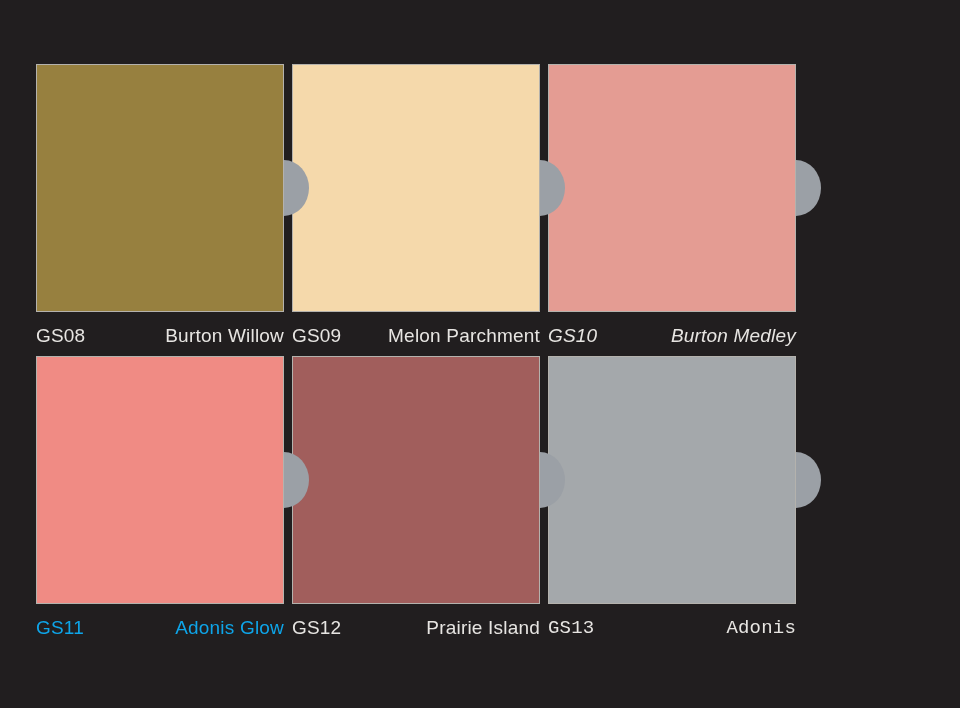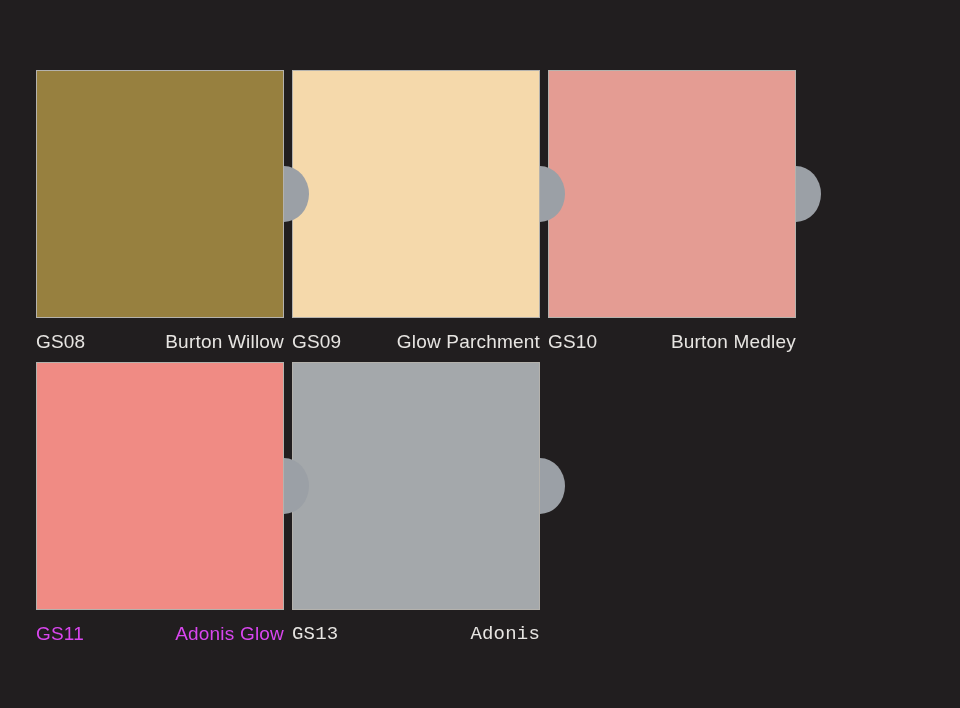--- a/index.html
+++ b/index.html
@@ -13,21 +13,21 @@
 
   body {
     background: #211e1f;
     font-family: "Liberation Sans", "DejaVu Sans", sans-serif;
     -webkit-font-smoothing: antialiased;
   }
 
   #palette-grid {
     position: absolute;
     left: 36px;
-    top: 70px;
+    top: 64px;
     width: 888px;
     display: grid;
     grid-template-columns: repeat(3, 248px);
     grid-template-rows: repeat(2, auto);
     column-gap: 72px;
     row-gap: 32px;
     gap: 8px;
   }
 
   .swatch-card {
@@ -96,41 +96,51 @@
         <span class="swatch-name">Burton Willow</span>
       </div>
     </div>
     <div class="swatch-card">
       <div class="swatch-chip-wrap">
         <div class="swatch-chip" style="background: rgb(245, 217, 171); border-color: rgb(180, 178, 173);"></div>
         <div class="swatch-tab" style="background: rgb(155, 160, 166);"></div>
       </div>
       <div class="swatch-caption" style="color: rgb(231, 229, 226); align-items: center;">
         <span class="swatch-code">GS09</span>
-        <span class="swatch-name">Glow Parchment</span>
+        <span class="swatch-name">Melon Parchment</span>
       </div>
     </div>
     <div class="swatch-card">
       <div class="swatch-chip-wrap">
         <div class="swatch-chip" style="background: rgb(228, 156, 147); border-color: rgb(180, 178, 173);"></div>
         <div class="swatch-tab" style="background: rgb(155, 160, 166);"></div>
       </div>
-      <div class="swatch-caption" style="color: rgb(231, 229, 226);">
+      <div class="swatch-caption" style="color: rgb(231, 229, 226); font-style: italic;">
         <span class="swatch-code">GS10</span>
         <span class="swatch-name">Burton Medley</span>
       </div>
     </div>
     <div class="swatch-card">
       <div class="swatch-chip-wrap">
         <div class="swatch-chip" style="background: rgb(240, 139, 132); border-color: rgb(180, 178, 173);"></div>
         <div class="swatch-tab" style="background: rgb(155, 160, 166);"></div>
       </div>
-      <div class="swatch-caption" style="color: #d946ef;">
+      <div class="swatch-caption" style="color: #0ea5e9;">
         <span class="swatch-code">GS11</span>
         <span class="swatch-name">Adonis Glow</span>
+      </div>
+    </div>
+    <div class="swatch-card">
+      <div class="swatch-chip-wrap">
+        <div class="swatch-chip" style="background: rgb(161, 94, 92); border-color: rgb(180, 178, 173);"></div>
+        <div class="swatch-tab" style="background: rgb(155, 160, 166);"></div>
+      </div>
+      <div class="swatch-caption" style="color: rgb(231, 229, 226);">
+        <span class="swatch-code">GS12</span>
+        <span class="swatch-name">Prairie Island</span>
       </div>
     </div>
     <div class="swatch-card">
       <div class="swatch-chip-wrap">
         <div class="swatch-chip" style="background: rgb(164, 168, 171); border-color: rgb(180, 178, 173);"></div>
         <div class="swatch-tab" style="background: rgb(155, 160, 166);"></div>
       </div>
       <div class="swatch-caption" style="color: rgb(231, 229, 226); font-family: Liberation Mono, monospace;">
         <span class="swatch-code">GS13</span>
         <span class="swatch-name">Adonis</span>

